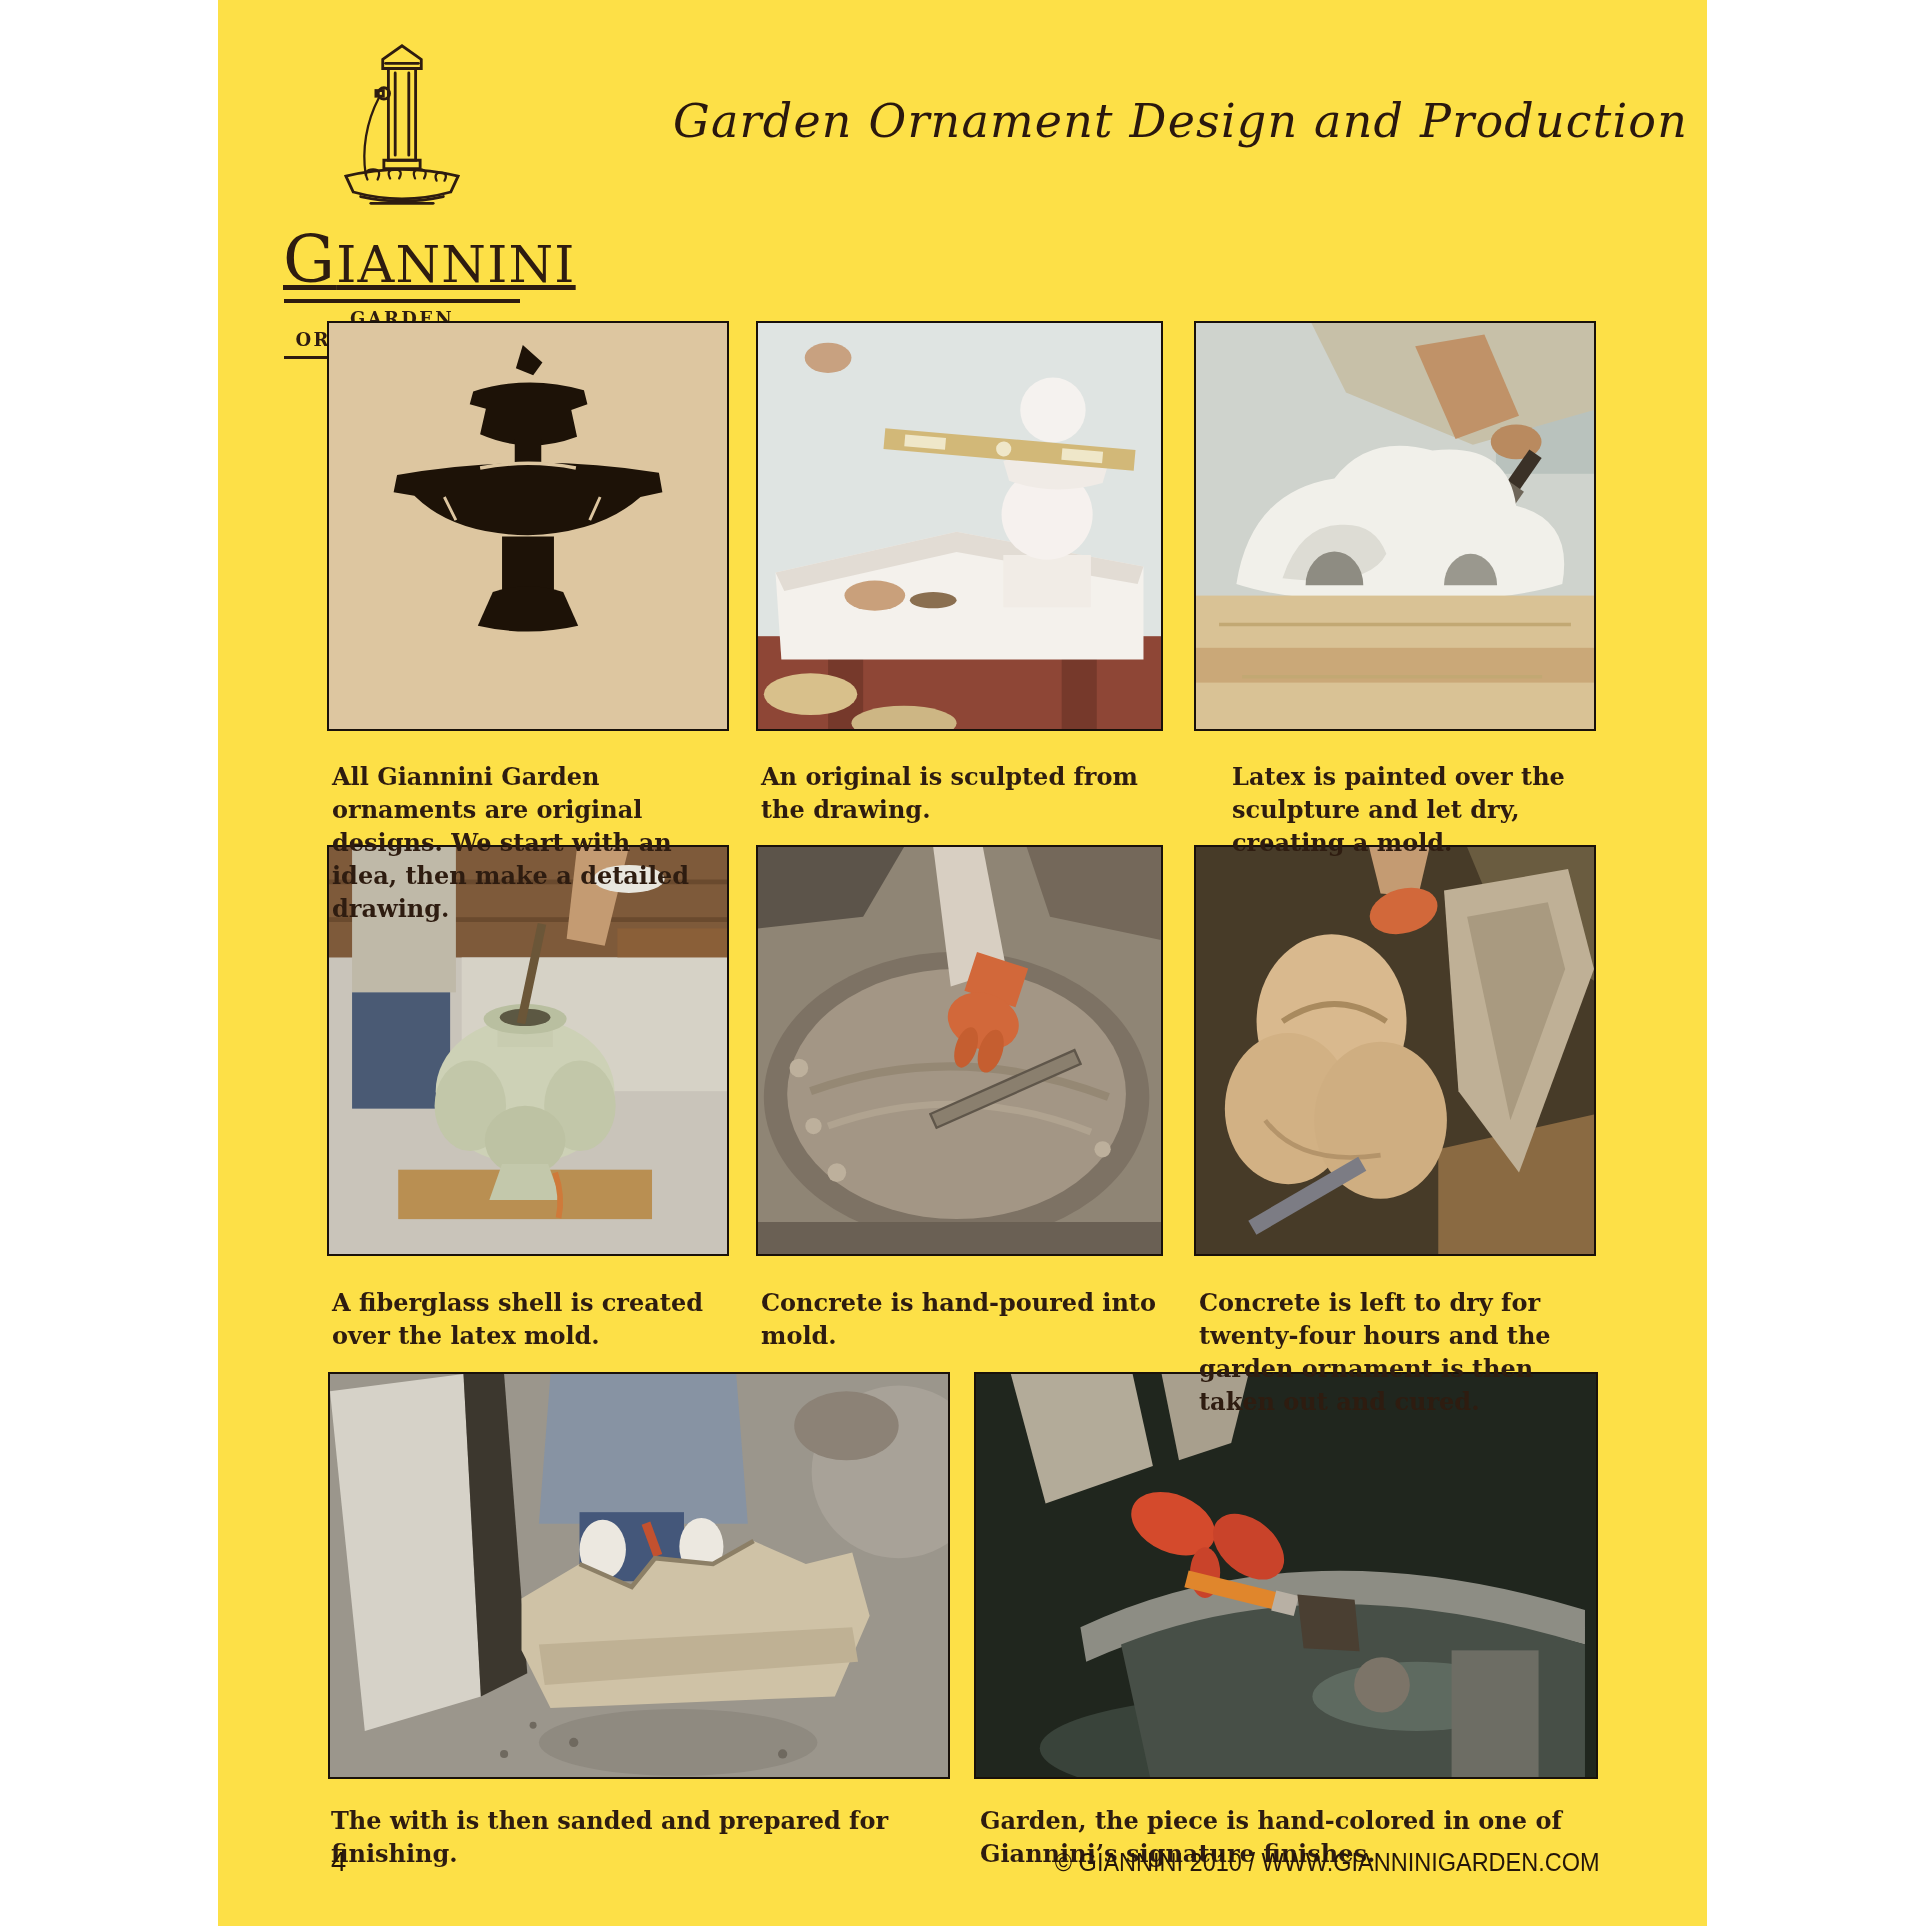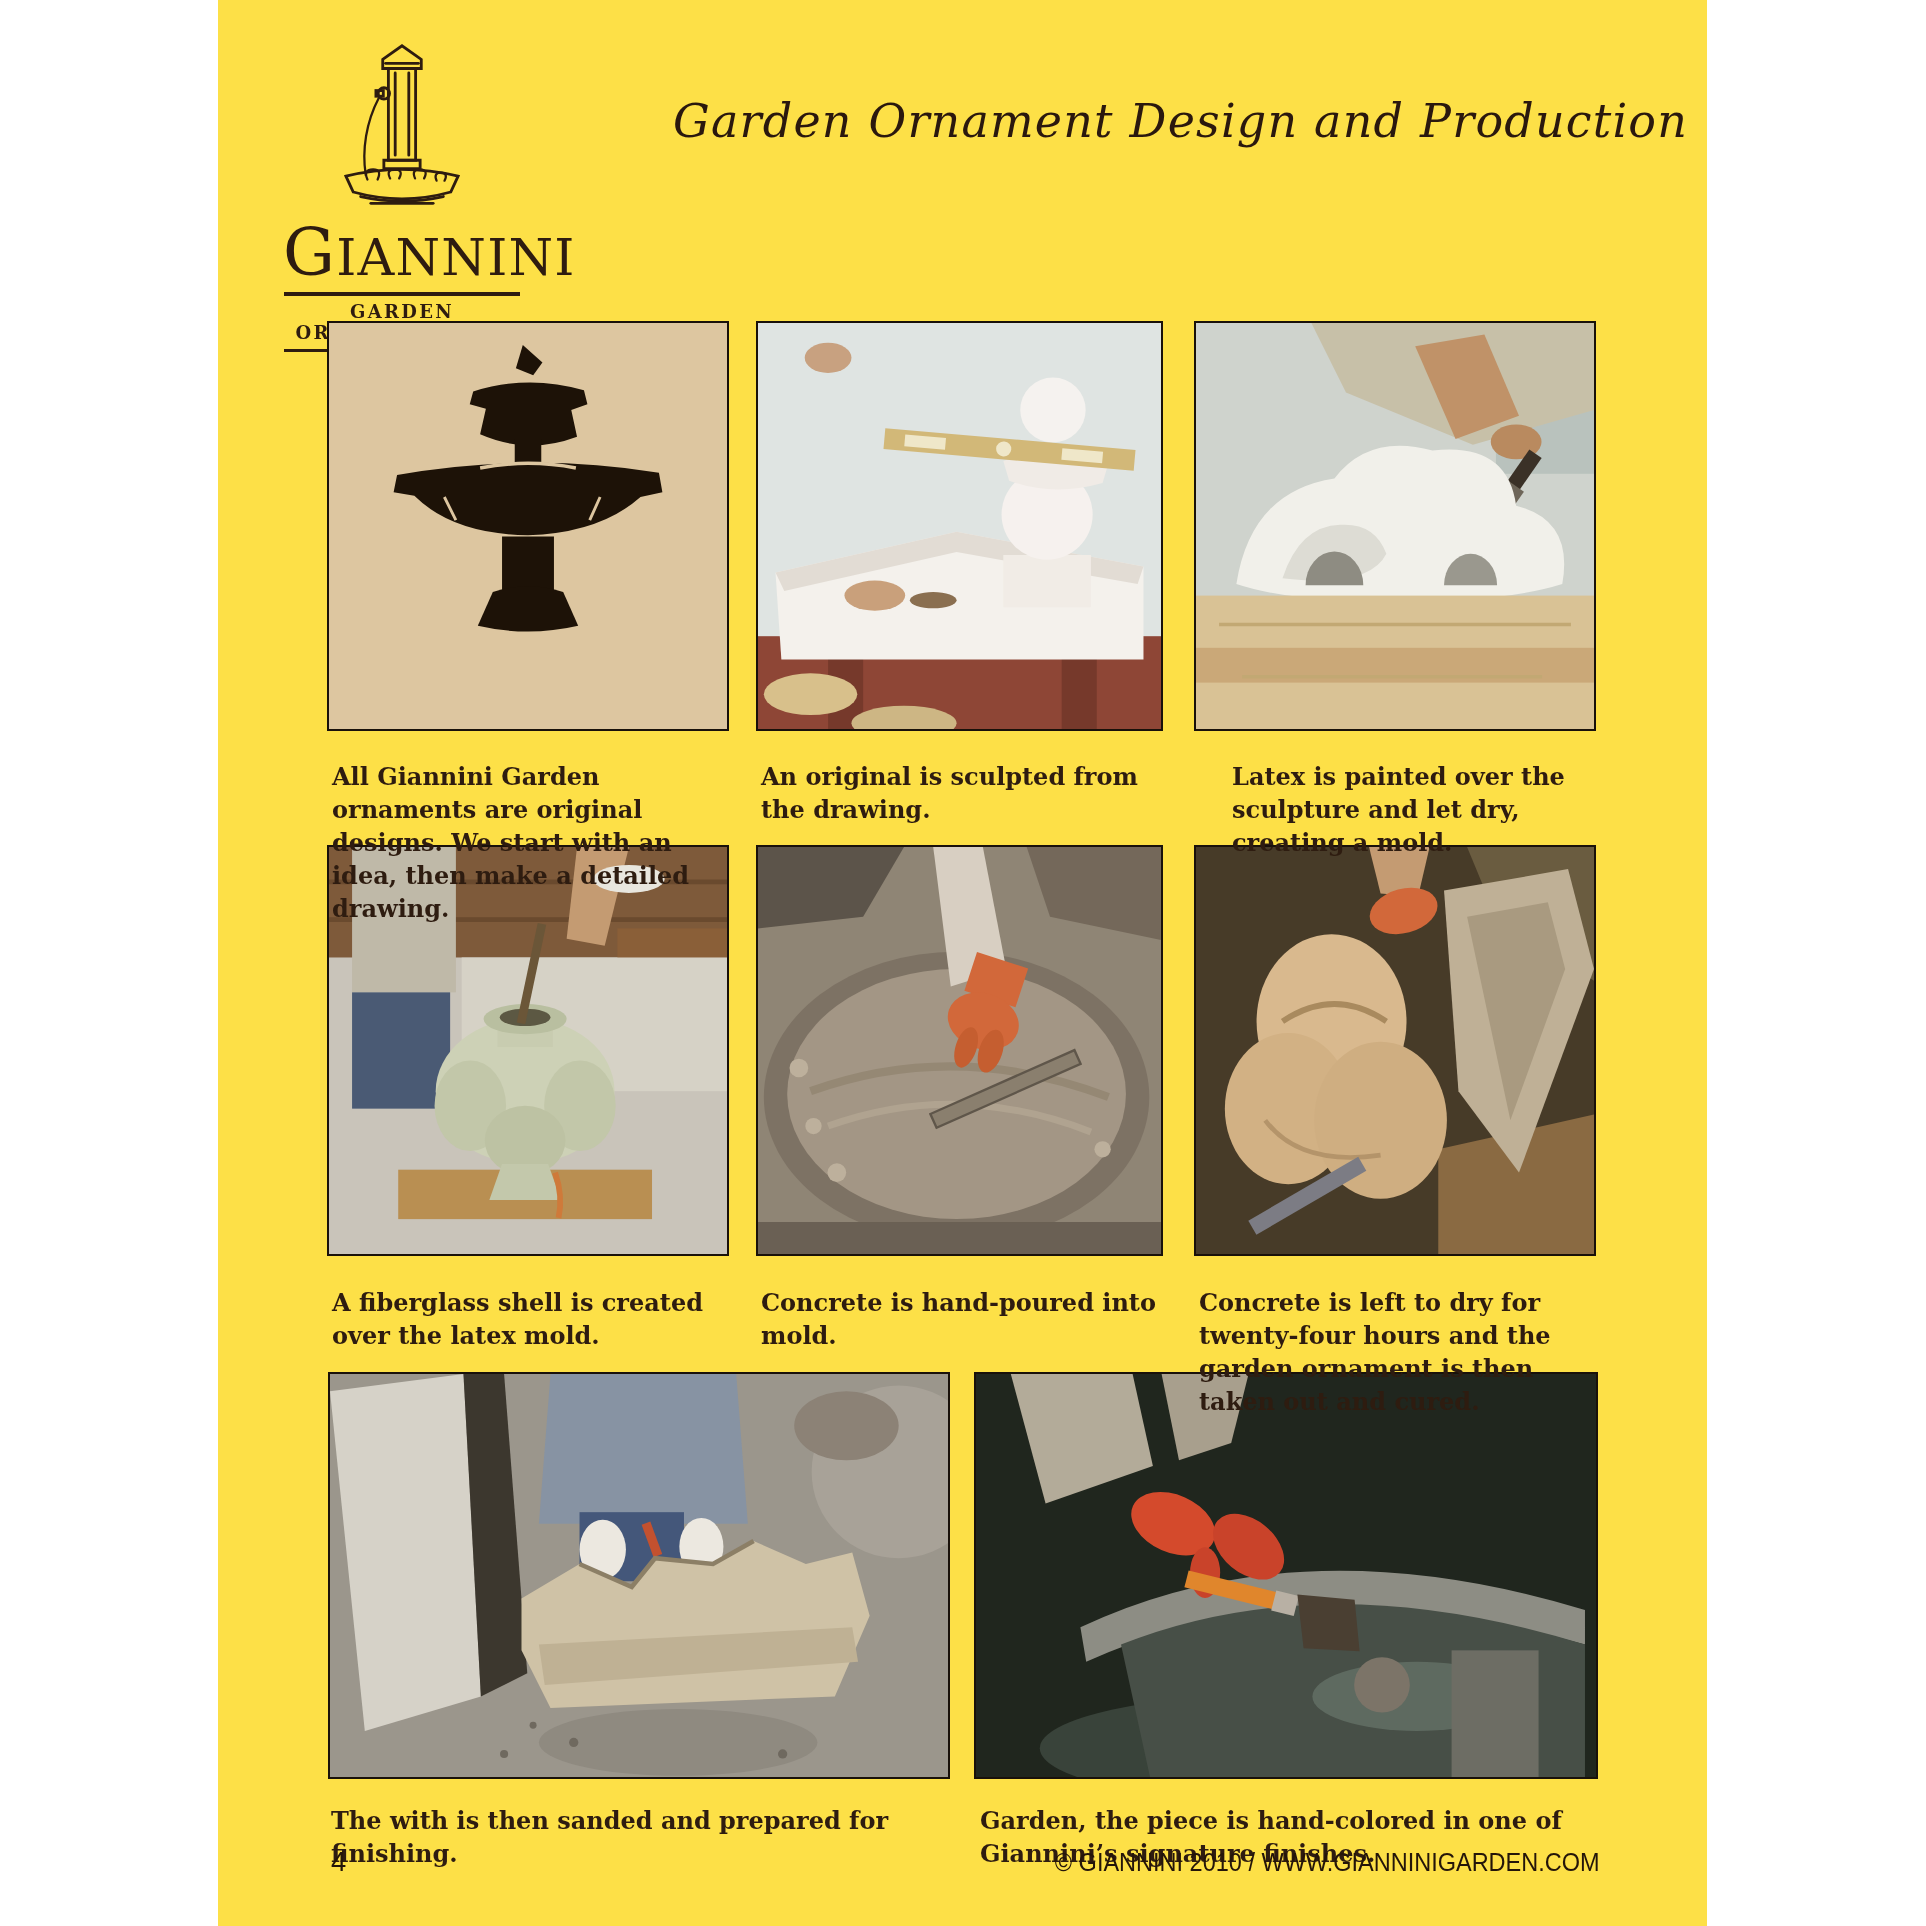--- a/index.html
+++ b/index.html
@@ -9,21 +9,21 @@
 
   
   .title{position:absolute;left:455px;top:63px;width:934px;text-align:center;
     font-family:"DejaVu Serif","Liberation Serif",serif;font-style:italic;font-weight:500;
     font-size:46px;letter-spacing:1.2px;color:#2a180e;white-space:nowrap;}
 
   
   .logo{position:absolute;left:65px;top:39px;width:238px;text-align:center;color:#2e1c10;}
   .logo-fountain{display:block;margin:0 auto;}
   .logo-brand{display:block;font-family:"DejaVu Serif","Liberation Serif",serif;
-    font-size:51px;line-height:1.02;letter-spacing:1.2px;color:#2e1c10;margin-top:11px;}
+    font-size:51px;line-height:1.02;letter-spacing:1.2px;color:#2e1c10;margin-top:18px;text-decoration:underline;}
   .logo-brand::first-letter{font-size:65px;}
   .logo-rule{height:4.1px;background:#2e1c10;margin:5.8px 1.2px 5.3px;}
   .logo-rule.b2{height:3.5px;margin-top:5.3px;}
   .logo-tagline{display:block;font-family:"DejaVu Serif","Liberation Serif",serif;font-weight:bold;
     font-size:18px;letter-spacing:2.3px;color:#2e1c10;}
 
   
   .photo{position:absolute;border:2.9px solid #19110a;box-sizing:border-box;background:#8a8378;overflow:hidden;}
   .photo svg{display:block;width:100%;height:100%;}
   .p1{left:109px;top:321px;width:402px;height:410px;}

